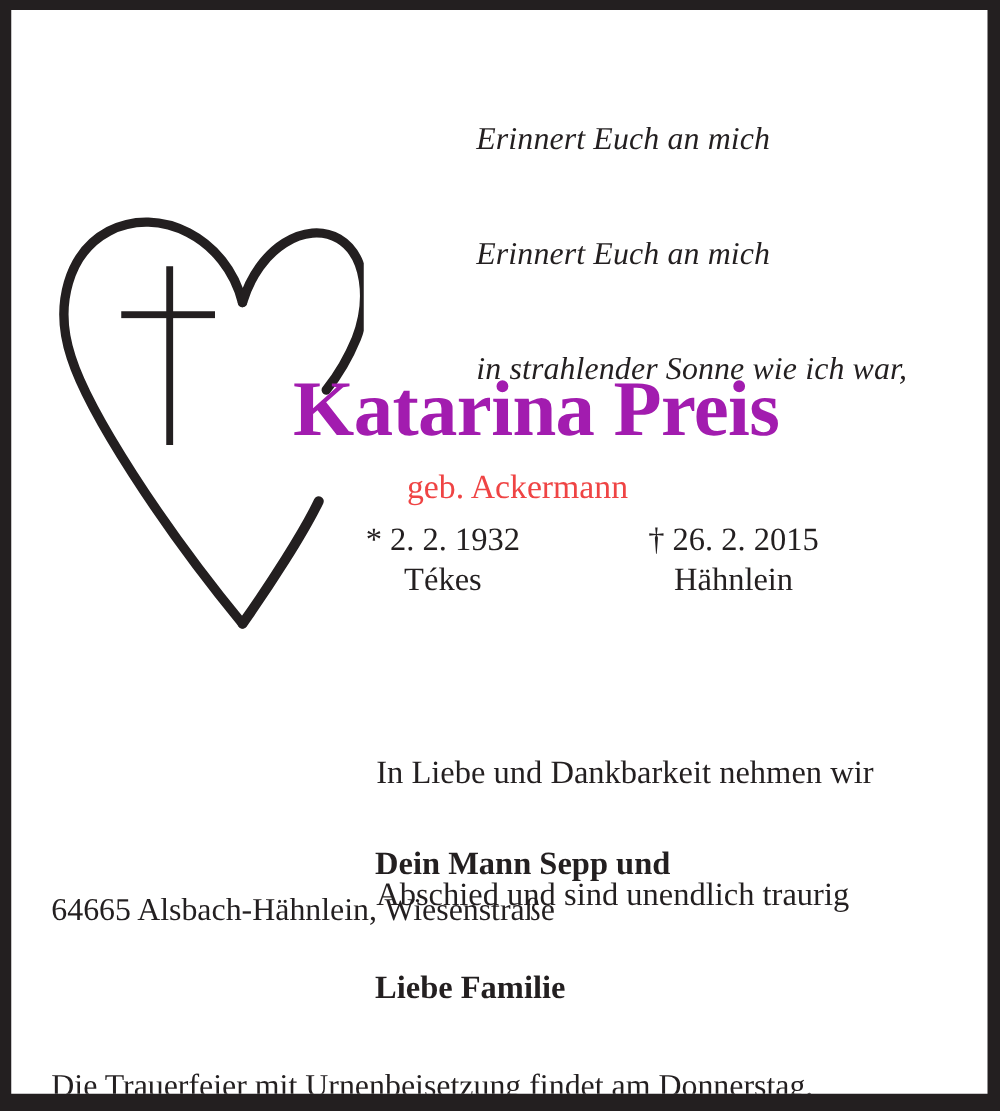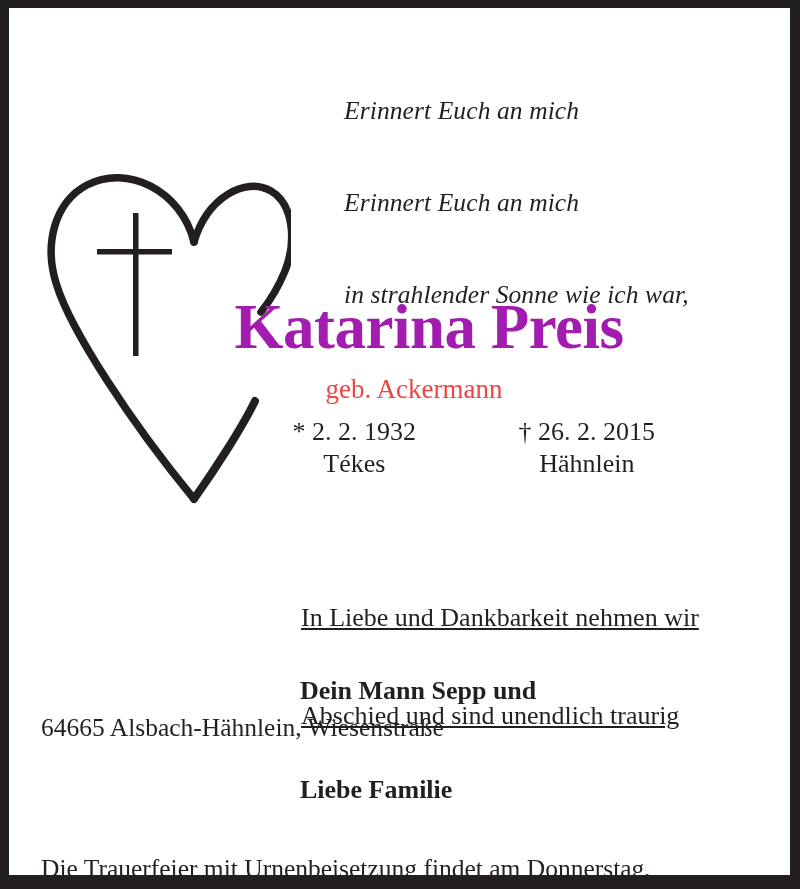--- a/index.html
+++ b/index.html
@@ -36,21 +36,21 @@
     position: absolute;
     left: 335px;
     top: 26px;
     font-style: italic;
     font-size: 25.5px;
     line-height: 30.8px;
     color: #231f20;
     white-space: pre;
     letter-spacing: 0.1px;
   }
-  .verse-line { display: block; }
+  .verse-line { display: block; margin-left: 37px; }
 
   
   .emblem {
     position: absolute;
     left: 22px;
     top: 150px;
     width: 260px;
     height: 355px;
     pointer-events: none;
   }
@@ -110,21 +110,21 @@
   
   .message {
     position: absolute;
     left: 292px;
     top: 529px;
     font-size: 26px;
     line-height: 32.5px;
     color: #231f20;
     white-space: pre;
   }
-  .message-line { display: block; text-decoration: underline; }
+  .message-line { display: block; }
 
   .signers {
     position: absolute;
     left: 291px;
     top: 600px;
     font-size: 26px;
     line-height: 33px;
     font-weight: bold;
     color: #231f20;
     white-space: pre;

